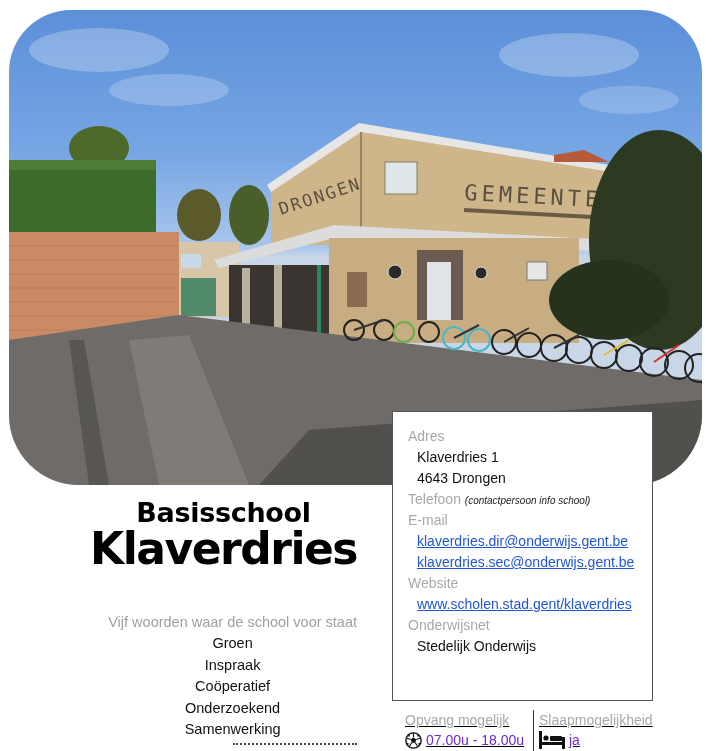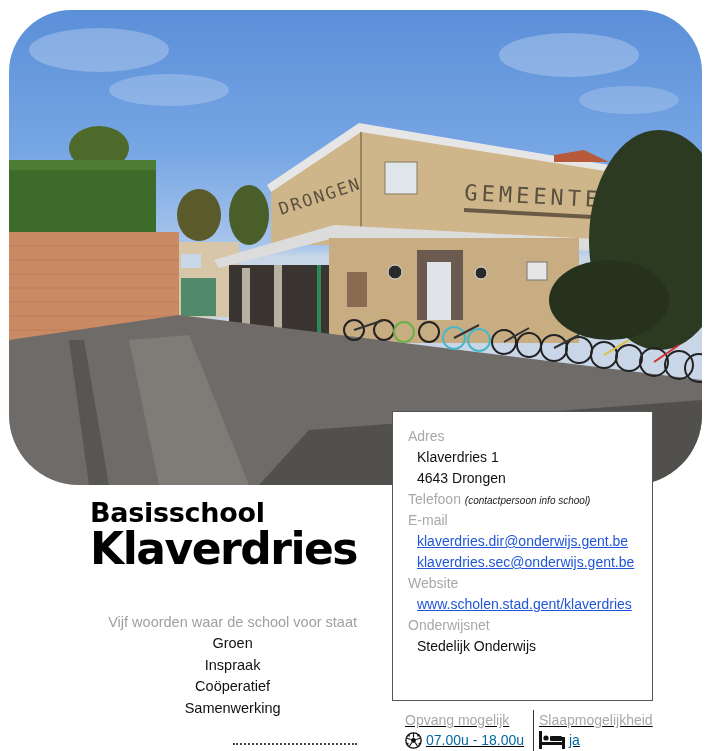--- a/index.html
+++ b/index.html
@@ -7,21 +7,21 @@
 
     
     .photo {
       position: absolute; left: 9px; top: 10px; width: 693px; height: 475px;
       border-radius: 62px 62px 70px 70px; overflow: hidden;
       background: linear-gradient(180deg, #5b8fd8 0%, #77a6e4 30%, #a9c6ec 50%, #c8d6e8 52%);
     }
     .photo svg { position: absolute; left: 0; top: 0; }
 
     
-    .title-block { position: absolute; right: 356px; top: 497px; text-align: left; }
+    .title-block { position: absolute; right: 356px; top: 497px; text-align: center; }
     .title-line1 { font-family: "DejaVu Sans", sans-serif; font-weight: bold; font-size: 27px; color: #000; line-height: 32px; letter-spacing: -0.3px; }
     .title-line2 { font-family: "DejaVu Sans", sans-serif; font-weight: bold; font-size: 44px; color: #000; line-height: 44px; letter-spacing: -1.5px; margin-top: -2px; }
 
     
     .values { position: absolute; right: 356px; top: 612px; text-align: center; font-size: 14.5px; }
     .values-heading { color: #a0a0a0; line-height: 21px; }
     .value-item { color: #111; line-height: 21.5px; }
     .values-cut { position: absolute; right: 356px; top: 743px; width: 124px; height: 3px; border-top: 2px dotted #444; }
 
     
@@ -32,21 +32,21 @@
     }
     .info-label { color: #a8a8a8; line-height: 21px; height: 21px; }
     .info-label .note { font-style: italic; font-size: 10px; color: #222; }
     .info-value { color: #111; line-height: 21px; height: 21px; padding-left: 9px; }
     .info-value.phone { padding-left: 12px; }
     .info-link { color: #1f56d8; text-decoration: underline; line-height: 21px; height: 21px; padding-left: 9px; display: block; }
 
     
     .fac { position: absolute; top: 711px; font-size: 14px; text-decoration: underline; }
     .fac-label { color: #a8a8a8; line-height: 19px; }
-    .fac-value { color: #0369a1; line-height: 20px; display: flex; align-items: center; gap: 4px; }
+    .fac-value { color: #6d28d9; line-height: 20px; display: flex; align-items: center; gap: 4px; }
     .fac-divider { position: absolute; left: 533px; top: 710px; width: 1px; height: 41px; background: #333; }
     .icon-ball { width: 17px; height: 17px; }
     .icon-bed { width: 26px; height: 18px; }
   </style>
 </head>
 <body>
 
 <div class="photo">
   <svg width="693" height="475" viewBox="0 0 693 475" xmlns="http://www.w3.org/2000/svg">
 
@@ -144,20 +144,21 @@
 <div class="title-block">
   <div class="title-line1">Basisschool</div>
   <div class="title-line2">Klaverdries</div>
 </div>
 
 <div class="values">
   <div class="values-heading">Vijf woorden waar de school voor staat</div>
   <div class="value-item">Groen</div>
   <div class="value-item">Inspraak</div>
   <div class="value-item">Coöperatief</div>
+  <div class="value-item">Onderzoekend</div>
   <div class="value-item">Samenwerking</div>
 </div>
 <div class="values-cut"></div>
 
 <div class="info-box">
   <div class="info-label">Adres</div>
   <div class="info-value">Klaverdries 1</div>
   <div class="info-value">4643 Drongen</div>
   <div class="info-label">
     <span>Telefoon</span>

